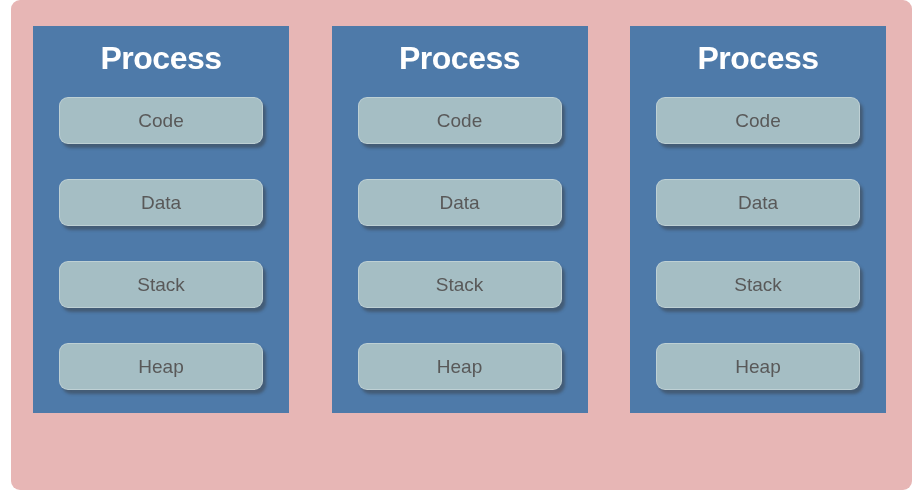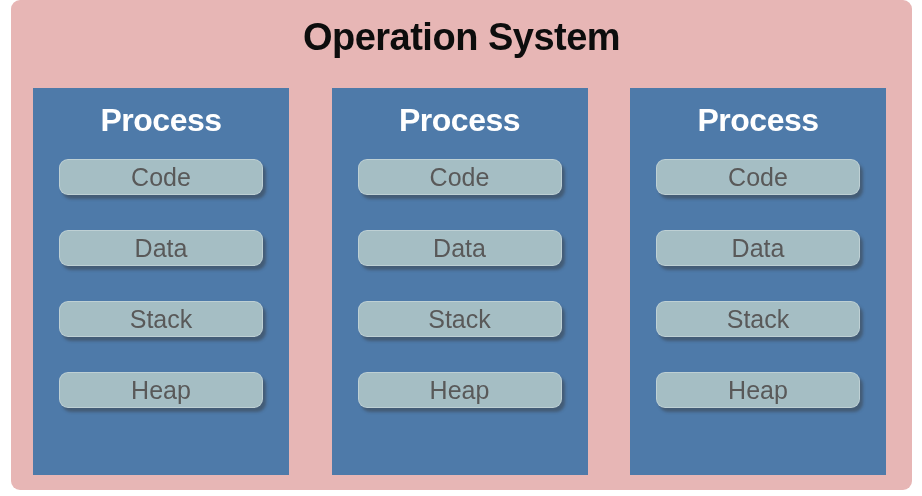--- a/index.html
+++ b/index.html
@@ -60,40 +60,39 @@
     text-align: center;
   }
   .segments {
     margin-top: 17px;
     display: flex;
     flex-direction: column;
     gap: 35px;
     width: 204px;
   }
   .segment {
-    height: 36px;
+    height: 47px;
     background: var(--segment-bg, #a5bec4);
     border: 1px solid rgba(255,255,255,0.28);
     border-radius: 9px;
     box-shadow: 3px 4px 3px rgba(55,55,55,0.45);
     display: flex;
     align-items: center;
     justify-content: center;
-    font-size: 25px;
+    font-size: 19px;
     color: var(--segment-text, #595959);
     box-sizing: border-box;
   }
 </style>
 </head>
 <body>
 
 <div class="canvas">
   <div class="os-panel">
 
-    <div class="os-title">Operation System</div>
 
     <div class="process-row">
 
       <div class="process-box">
         <div class="process-title">Process</div>
         <div class="segments">
           <div class="segment">Code</div>
           <div class="segment">Data</div>
           <div class="segment">Stack</div>
           <div class="segment">Heap</div>

